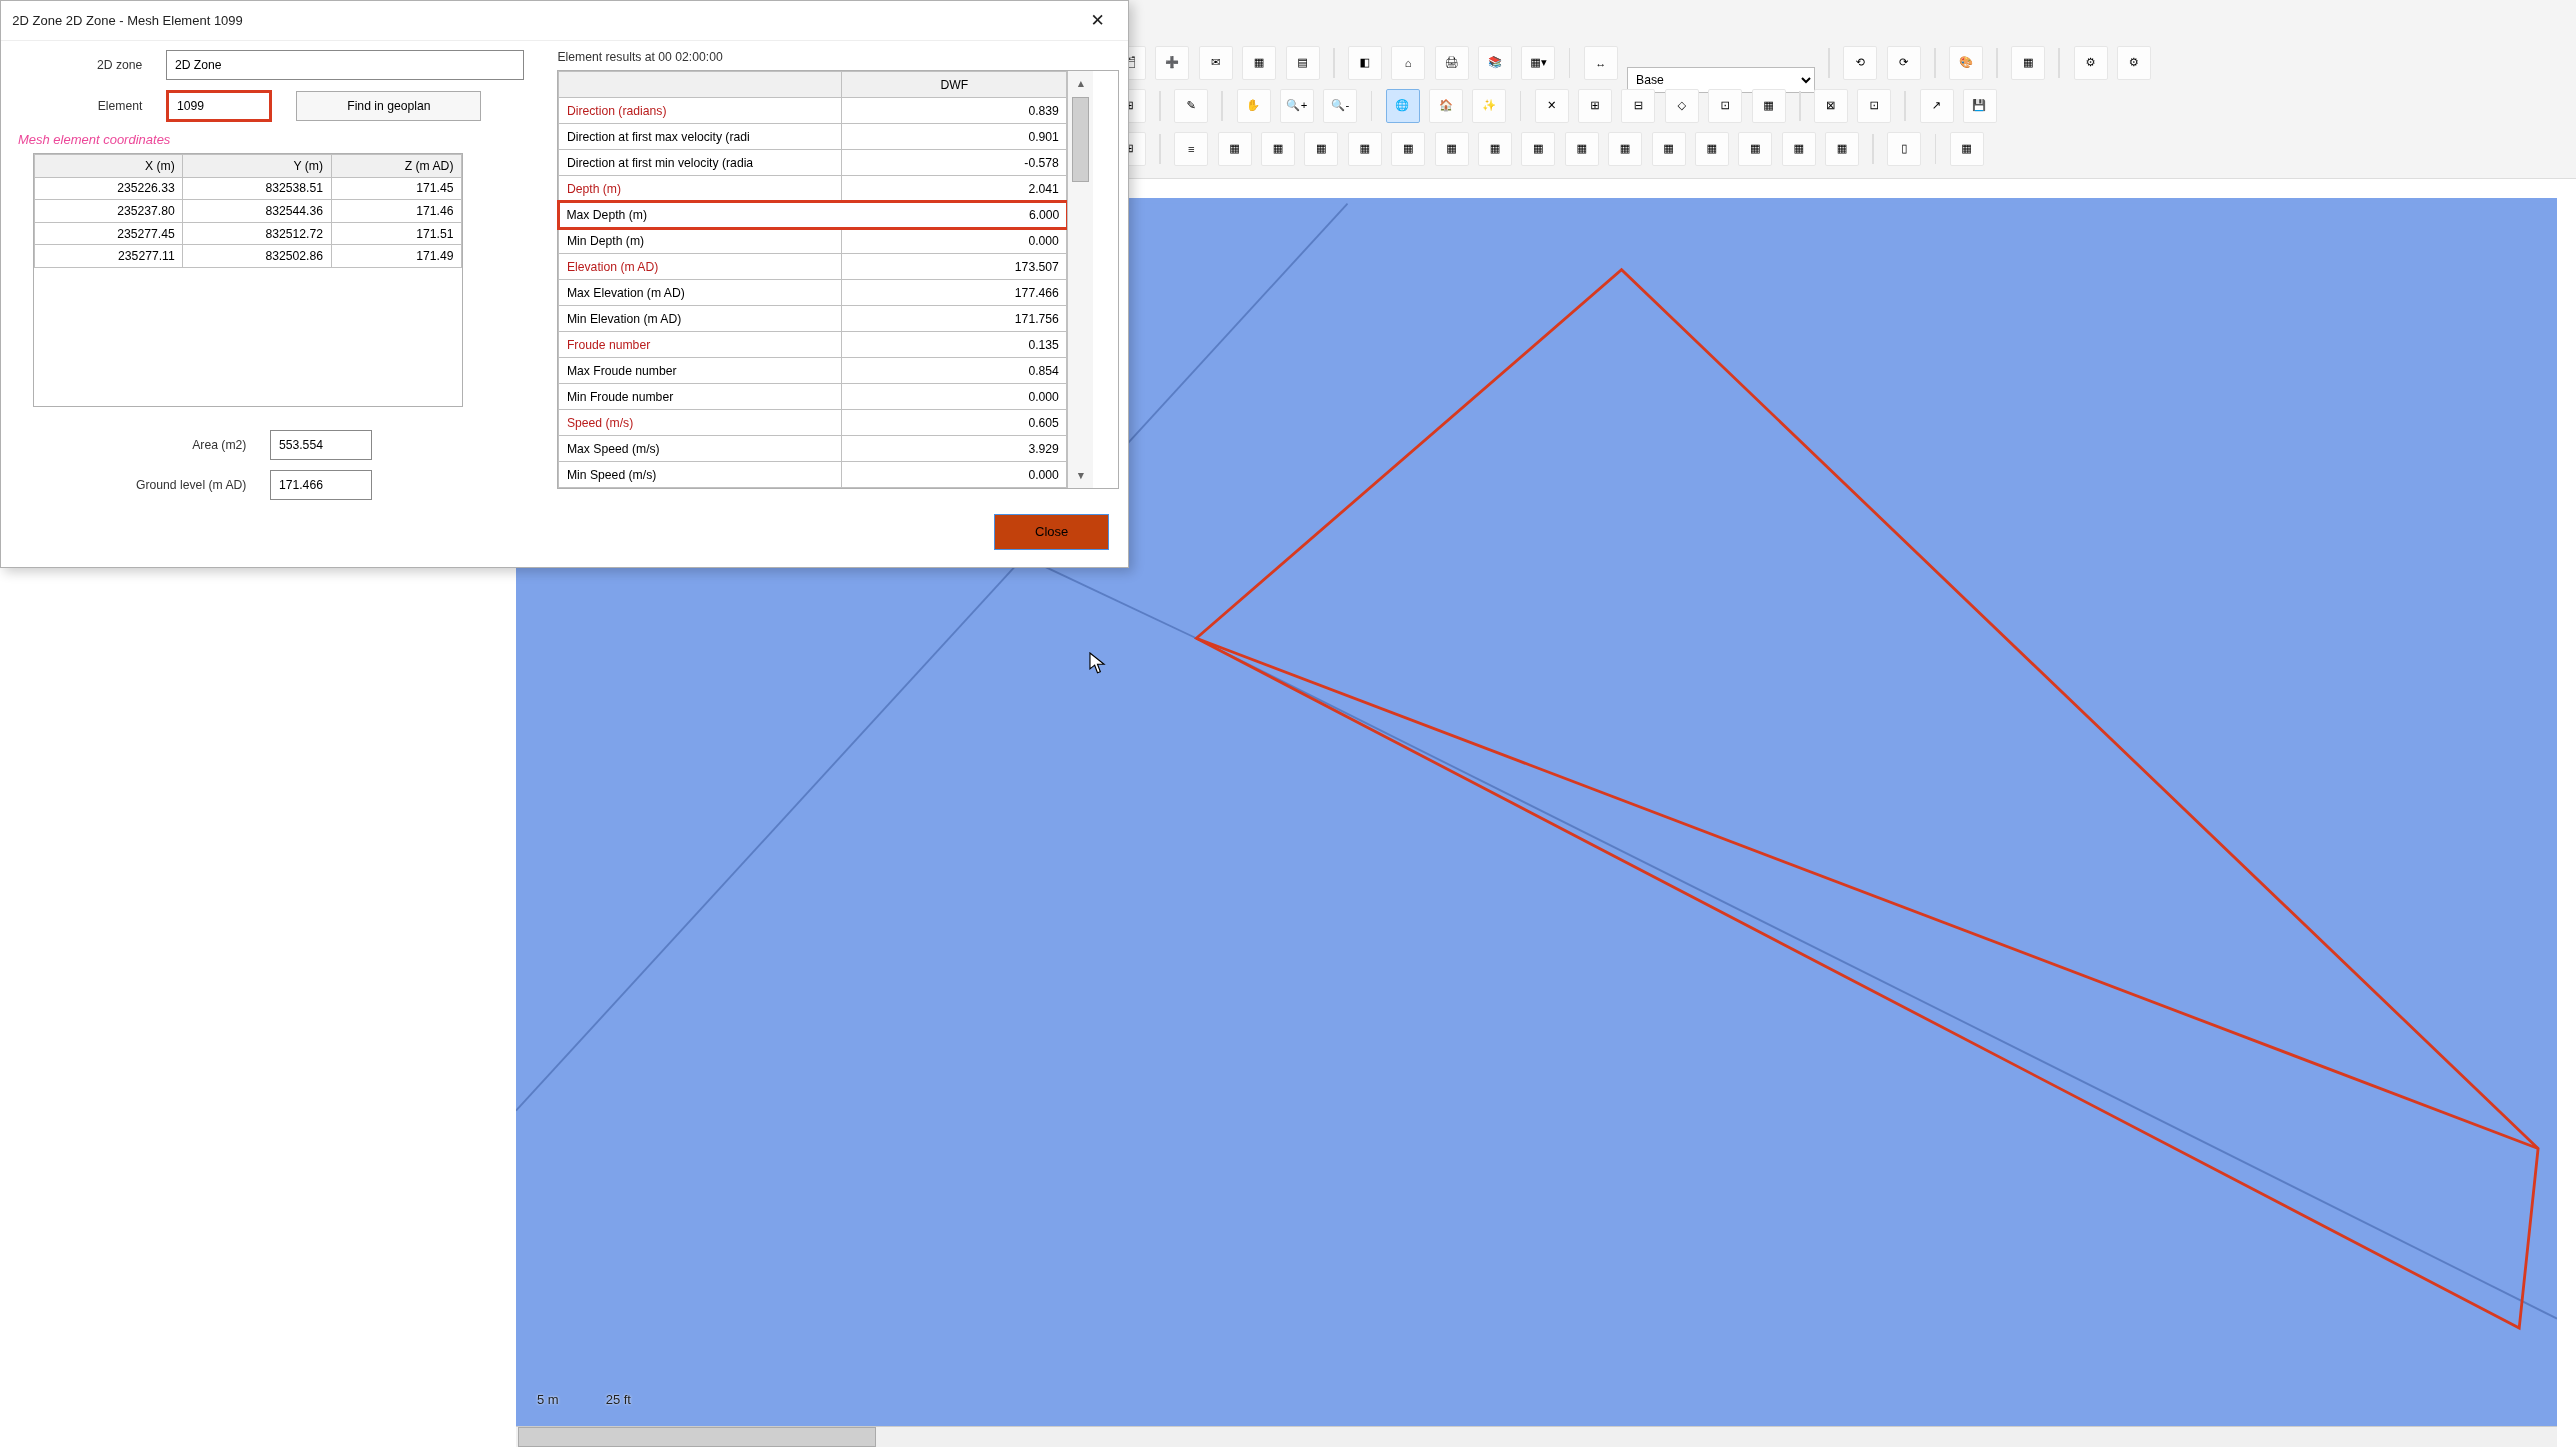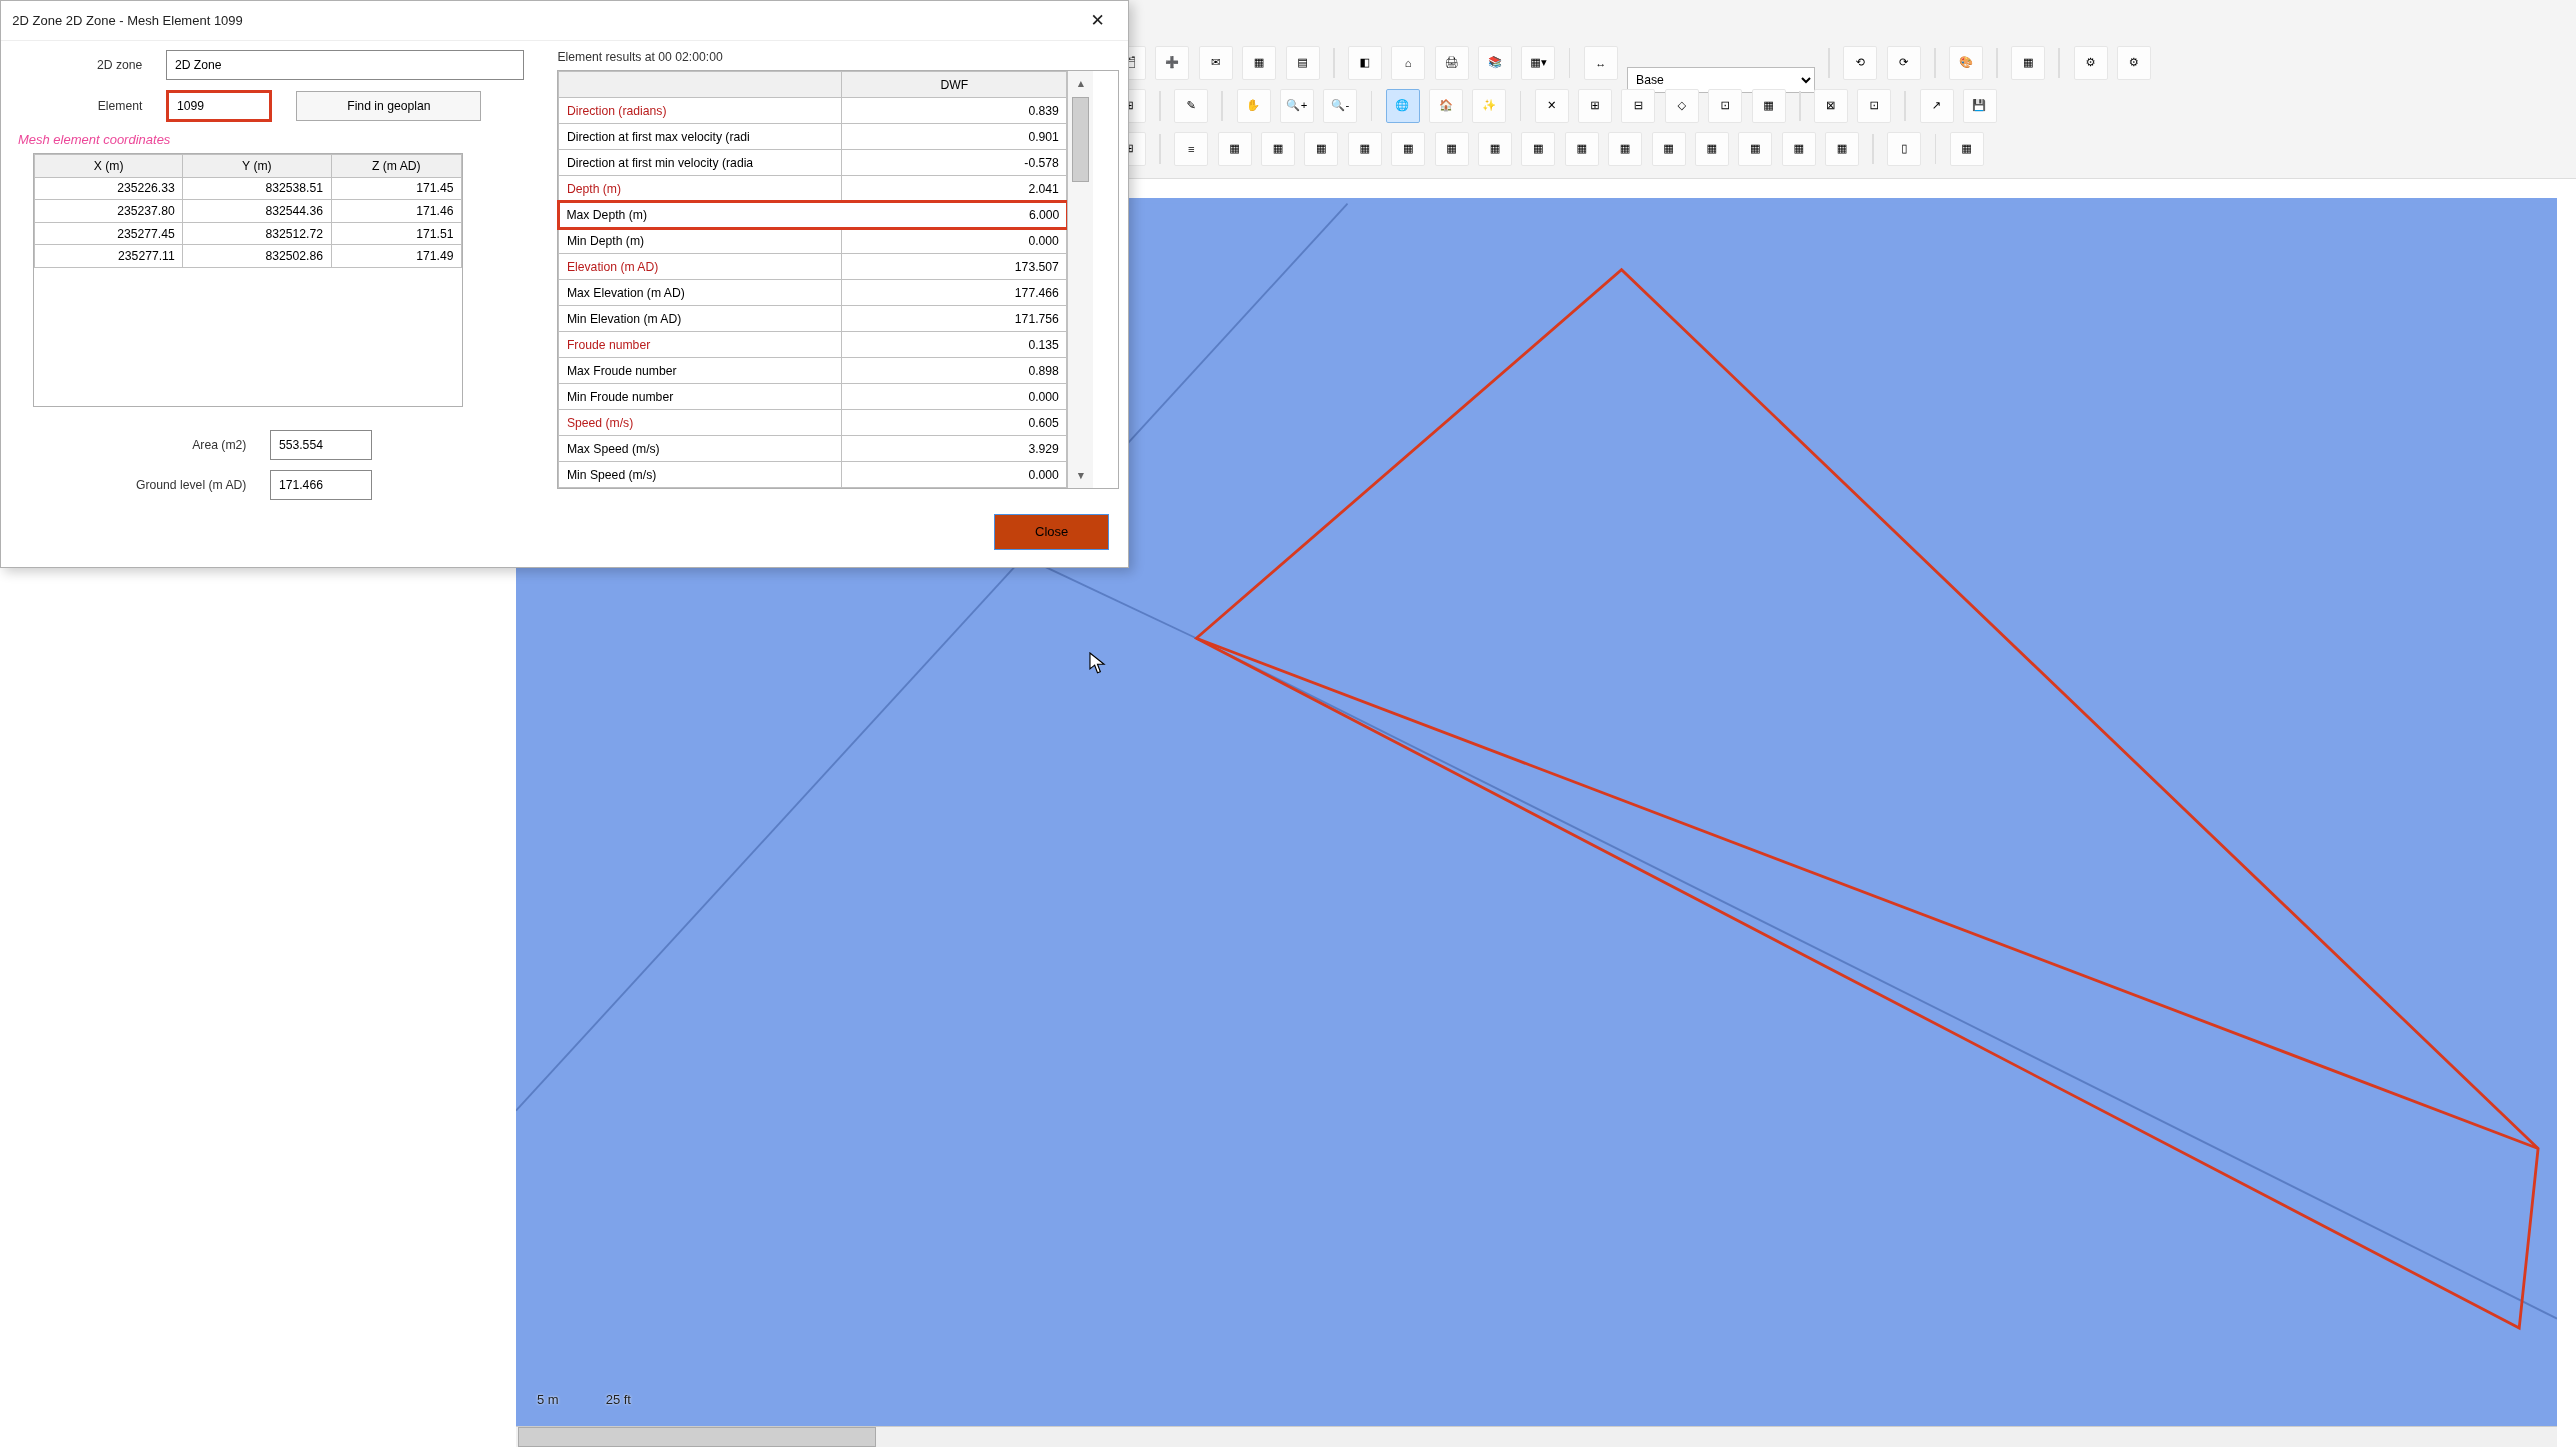--- a/index.html
+++ b/index.html
@@ -143,21 +143,21 @@
     margin-left: 22.6px;
     width: 430px;
     height: 254px;
   }
   .coord-table table { width: 100%; border-collapse: collapse; font-size: 12.2px; }
   .coord-table th, .coord-table td {
     border: 0.9px solid #c0c0c0;
     padding: 3.8px 7.5px;
     text-align: right;
   }
-  .coord-table th { background: #f0f0f0; text-align: center; font-weight: normal; }
+  .coord-table th { background: #f0f0f0; font-weight: normal; }
   .lower-fields { margin-top: 22.6px; }
   
   .results-header { font-size: 12.2px; color: #333; margin-bottom: 5.7px; }
   .results-wrap { display: flex; border: 0.9px solid #b0b0b0; }
   .results-table {
     width: 509px;
     border-collapse: collapse;
     font-size: 12.2px;
   }
   .results-table th, .results-table td {
@@ -420,21 +420,21 @@
               <tr>
                 <td>Min Elevation (m AD)</td>
                 <td>171.756</td>
               </tr>
               <tr class="row-green">
                 <td>Froude number</td>
                 <td>0.135</td>
               </tr>
               <tr>
                 <td>Max Froude number</td>
-                <td>0.898</td>
+                <td>0.854</td>
               </tr>
               <tr>
                 <td>Min Froude number</td>
                 <td>0.000</td>
               </tr>
               <tr class="row-green">
                 <td>Speed (m/s)</td>
                 <td>0.605</td>
               </tr>
               <tr>

